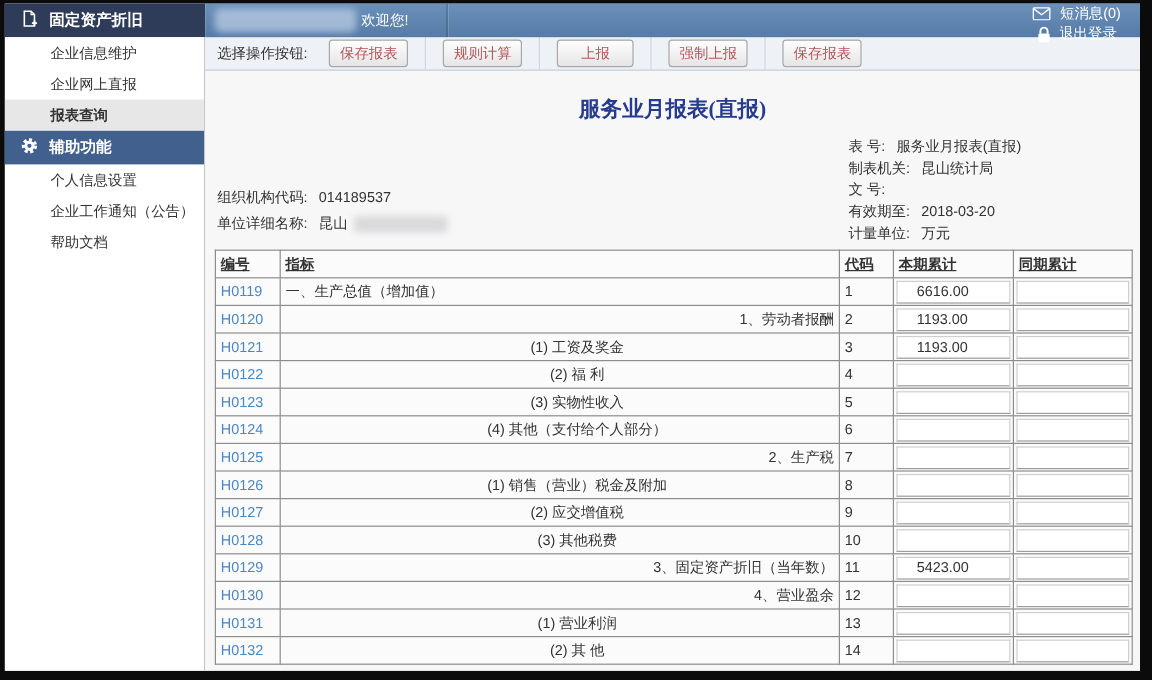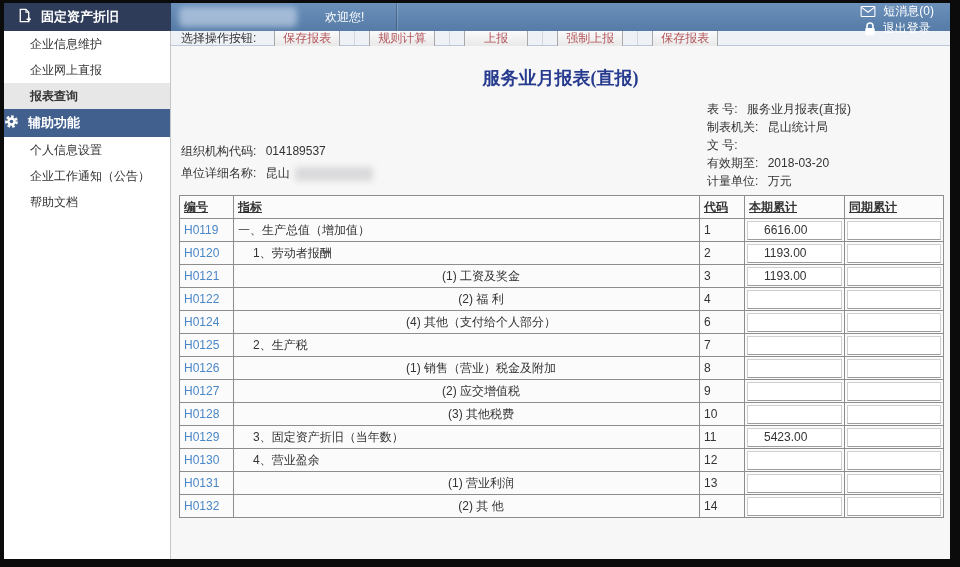--- a/index.html
+++ b/index.html
@@ -10,39 +10,39 @@
             background:#f7f7f7; overflow:hidden; display:flex; flex-direction:column; }
 
   
   .topbar { height:28px; display:flex; flex-shrink:0; }
   .side-head { width:167px; background:#2e3c5a; color:#fff; display:flex; align-items:center;
                gap:9px; padding-left:13px; font-size:13px; font-weight:bold; flex-shrink:0; cursor:pointer; }
   .topbar-main { flex:1; background:linear-gradient(#6b91bb,#557b a6); background:linear-gradient(#6b91bb,#557ba6);
                  display:flex; align-items:center; color:#fff; font-size:12px; position:relative; }
   .user-blur { margin-left:8px; width:118px; height:20px; border-radius:5px;
                background:rgba(218,230,245,.55); filter:blur(3px); }
-  .welcome { margin-left:28px; }
+  .welcome { margin-left:4px; }
   .tb-sep { width:1px; align-self:stretch; background:rgba(25,45,75,.35);
             box-shadow:1px 0 0 rgba(255,255,255,.18); }
   .tb-sep.after-welcome { margin-left:32px; }
   .topbar-right { margin-left:auto; display:flex; align-items:center; height:100%;flex-direction:column; }
   .tb-item { display:flex; align-items:center; gap:7px; padding:0 16px; height:100%; cursor:pointer; }
   .tb-item .ic { display:flex; align-items:center; }
 
   
   .body-row { flex:1; display:flex; min-height:0; }
   .sidebar { width:167px; background:#fff; border-right:1px solid #c6c6c6; flex-shrink:0;
              font-size:12px; color:#333; }
-  .sb-item { height:26px; line-height:26px; padding-left:26px; cursor:pointer; white-space:nowrap; }
+  .sb-item { height:26px; line-height:26px; padding-left:38px; cursor:pointer; white-space:nowrap; }
   .sb-item.selected { background:#e7e7e7; font-weight:bold; }
   .sb-head2 { height:28px; background:#42608e; color:#fff; font-weight:bold; font-size:13px;
-              display:flex; align-items:center; gap:9px; cursor:pointer; }
+              display:flex; align-items:center; gap:9px; padding-left:13px; cursor:pointer; }
 
   .main { flex:1; display:flex; flex-direction:column; min-width:0; }
-  .toolbar { height:15px; background:#eef1f5; border-bottom:1px solid #bcc8d6; display:flex;
+  .toolbar { height:28px; background:#eef1f5; border-bottom:1px solid #bcc8d6; display:flex;
              align-items:center; flex-shrink:0; font-size:12px; color:#333; }
   .toolbar-label { padding:0 4px 0 10px; }
   .tool-btn { margin:0 14px; padding:2px 8px; min-width:64px; font-size:12px; color:#b4555b;
               background:linear-gradient(#fefefe,#e5e5e5); border:1px solid #a8a8a8;
               border-radius:3px; cursor:pointer; font-family:inherit; white-space:nowrap; }
   .tool-sep { width:1px; align-self:stretch; background:#cfd8e1; }
 
   .content { flex:1; position:relative; background:#f7f7f7; overflow:hidden; }
   .report-title { margin-top:20px; height:21px; text-align:center;
                   font-family:"Liberation Serif","DejaVu Serif",serif;
@@ -54,21 +54,21 @@
   .blur-box { display:inline-block; width:78px; height:14px; vertical-align:middle;
               margin-left:2px; border-radius:3px; background:rgba(210,210,212,.8); filter:blur(3px); }
 
   
   table.report { border-collapse:collapse; table-layout:fixed; width:764px; margin-left:8px;
                  background:#fbfbfb; border:1px solid #606060; }
   .report th, .report td { border:1px solid #8d8d8d; font-size:12px; height:23px;
                            padding:0 4px; white-space:nowrap; overflow:hidden; color:#333; }
   .report th { font-weight:bold; text-align:left;text-decoration:underline; }
   .c-id a { color:#4a87c7; text-decoration:none; cursor:pointer; }
-  td.ind-1 { padding-left:19px; }
+  td.ind-1 { padding-left:19px;text-align:right; }
   td.ind-2 { padding-left:33px;text-align:center; }
   td.c-val { padding:0 2px; }
   td.c-val input { width:100%; height:19px; border:1px solid #cfcfcf; border-bottom-color:#9c9c9c;
                    background:#fff; font-size:12px; font-family:inherit; padding:0 16px; color:#333; }
 </style>
 </head>
 <body>
 
 <div class="frame">
 <div class="screen">
@@ -224,20 +224,27 @@
             <td class="c-val"><input value="" style=""></td>
           </tr>
           <tr>
             <td class="c-id"><a>H0122</a></td>
             <td class="ind-2">(2) 福 利</td>
             <td>4</td>
             <td class="c-val"><input value="" style=""></td>
             <td class="c-val"><input value="" style=""></td>
           </tr>
           <tr>
+            <td class="c-id"><a>H0123</a></td>
+            <td class="ind-2">(3) 实物性收入</td>
+            <td>5</td>
+            <td class="c-val"><input value="" style=""></td>
+            <td class="c-val"><input value="" style=""></td>
+          </tr>
+          <tr>
             <td class="c-id"><a>H0124</a></td>
             <td class="ind-2">(4) 其他（支付给个人部分）</td>
             <td>6</td>
             <td class="c-val"><input value="" style=""></td>
             <td class="c-val"><input value="" style=""></td>
           </tr>
           <tr>
             <td class="c-id"><a>H0125</a></td>
             <td class="ind-1">2、生产税</td>
             <td>7</td>

